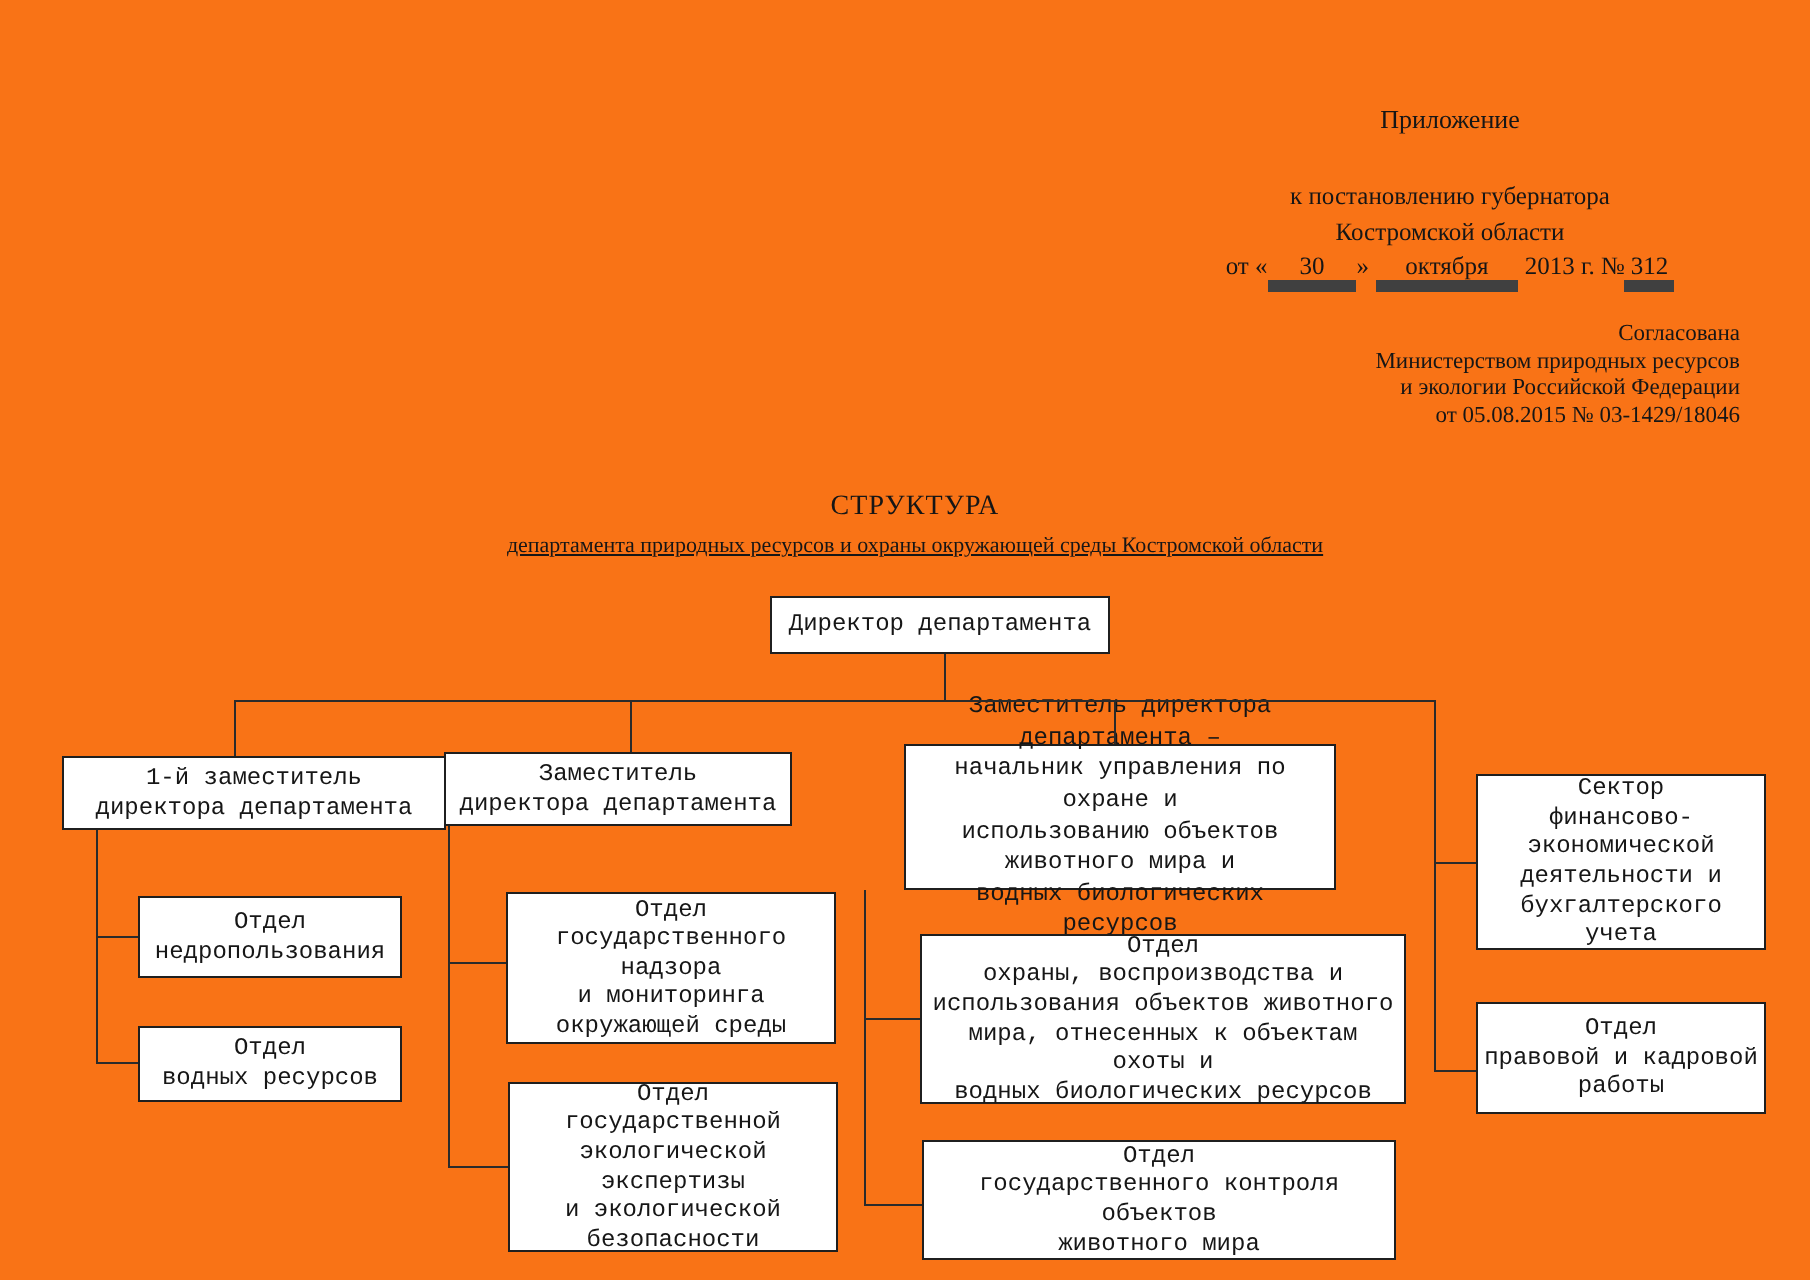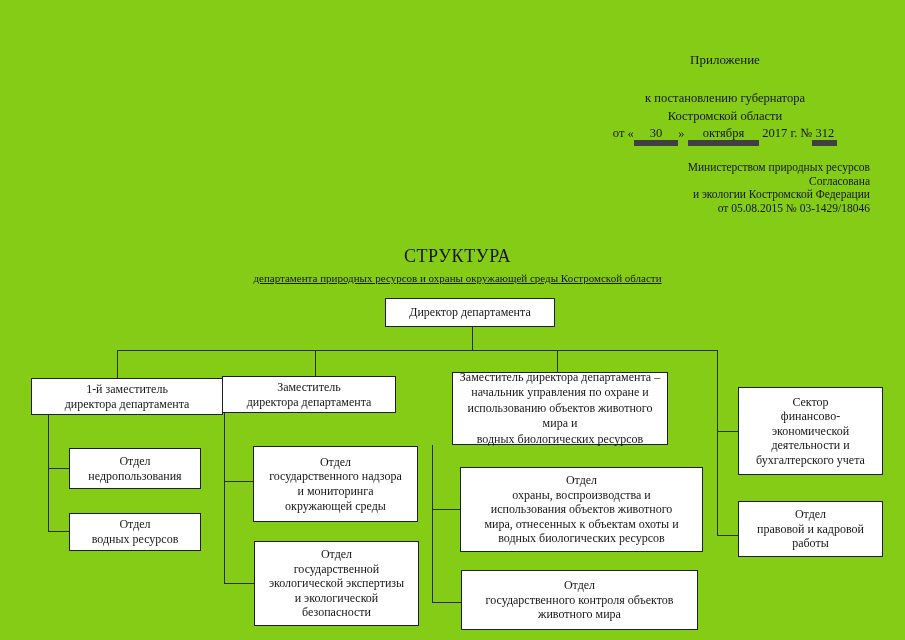--- a/index.html
+++ b/index.html
@@ -1,20 +1,20 @@
 <!DOCTYPE html>
 <html lang="ru"><head>
 <meta charset="utf-8">
 <style>
   html, body { margin: 0; padding: 0; background: #ffffff; }
   .page {
     position: relative;
     width: 905px;
     height: 640px;
-    background: #84cc16;
+    background: #f97316;
     font-family: "Liberation Serif", "DejaVu Serif", serif;
     color: #161616;
     overflow: hidden;
   }
   
   .appendix-title {
     position: absolute; top: 52px; left: 540px; width: 370px;
     text-align: center; font-size: 13px;
   }
   .appendix-block {
@@ -30,55 +30,56 @@
   .blank.month { padding: 0 15px; }
   .blank.num   { padding: 0 3px; }
   .approval-block {
     position: absolute; top: 161px; left: 545px; width: 325px;
     text-align: right; font-size: 11.5px; line-height: 13.5px;
   }
   .doc-title {
     position: absolute; top: 246px; left: 75px; width: 765px;
     text-align: center;
   }
-  .doc-title .t1 { font-size: 18px; letter-spacing: 0.6px; margin-bottom: 5px; text-align: center; }
+  .doc-title .t1 { font-size: 14px; letter-spacing: 0.6px; margin-bottom: 5px; text-align: center; }
   .doc-title .t2 { font-size: 11px; text-decoration: underline; }
   
   .nbox {
     position: absolute;
     box-sizing: border-box;
     border: 1.4px solid #1f1f1f;
     background: #ffffff;
     display: flex; align-items: center; justify-content: center;
     text-align: center;
     white-space: pre-line;
     font-size: 12px;
     line-height: 14.6px;
     padding: 2px 3px;
+    font-family: Liberation Mono, monospace;
   }
   .nbox.wide { line-height: 15.6px; }
   
   .line { position: absolute; background: #2b2b2b; }
 </style>
 </head>
 <body>
 
 <div class="page">
 
   <div class="appendix-title">Приложение</div>
   <div class="appendix-block">
     <div>к постановлению губернатора</div>
     <div>Костромской области</div>
-    <div><span>от «</span><span class="blank day">30</span><span>»</span> <span class="blank month">октября</span> <span>2017 г. №</span><span class="blank num">312</span></div>
+    <div><span>от «</span><span class="blank day">30</span><span>»</span> <span class="blank month">октября</span> <span>2013 г. №</span><span class="blank num">312</span></div>
   </div>
 
   <div class="approval-block">
+    <div>Согласована</div>
     <div>Министерством природных ресурсов</div>
-    <div>Согласована</div>
-    <div>и экологии Костромской Федерации</div>
+    <div>и экологии Российской Федерации</div>
     <div>от 05.08.2015 № 03-1429/18046</div>
   </div>
 
   <div class="doc-title">
     <div class="t1">СТРУКТУРА</div>
     <div class="t2">департамента природных ресурсов и охраны окружающей среды Костромской области</div>
   </div>
 
   <div class="nbox" style="left:385px; top:298px; width:170px; height:29px;">Директор департамента</div>
 

